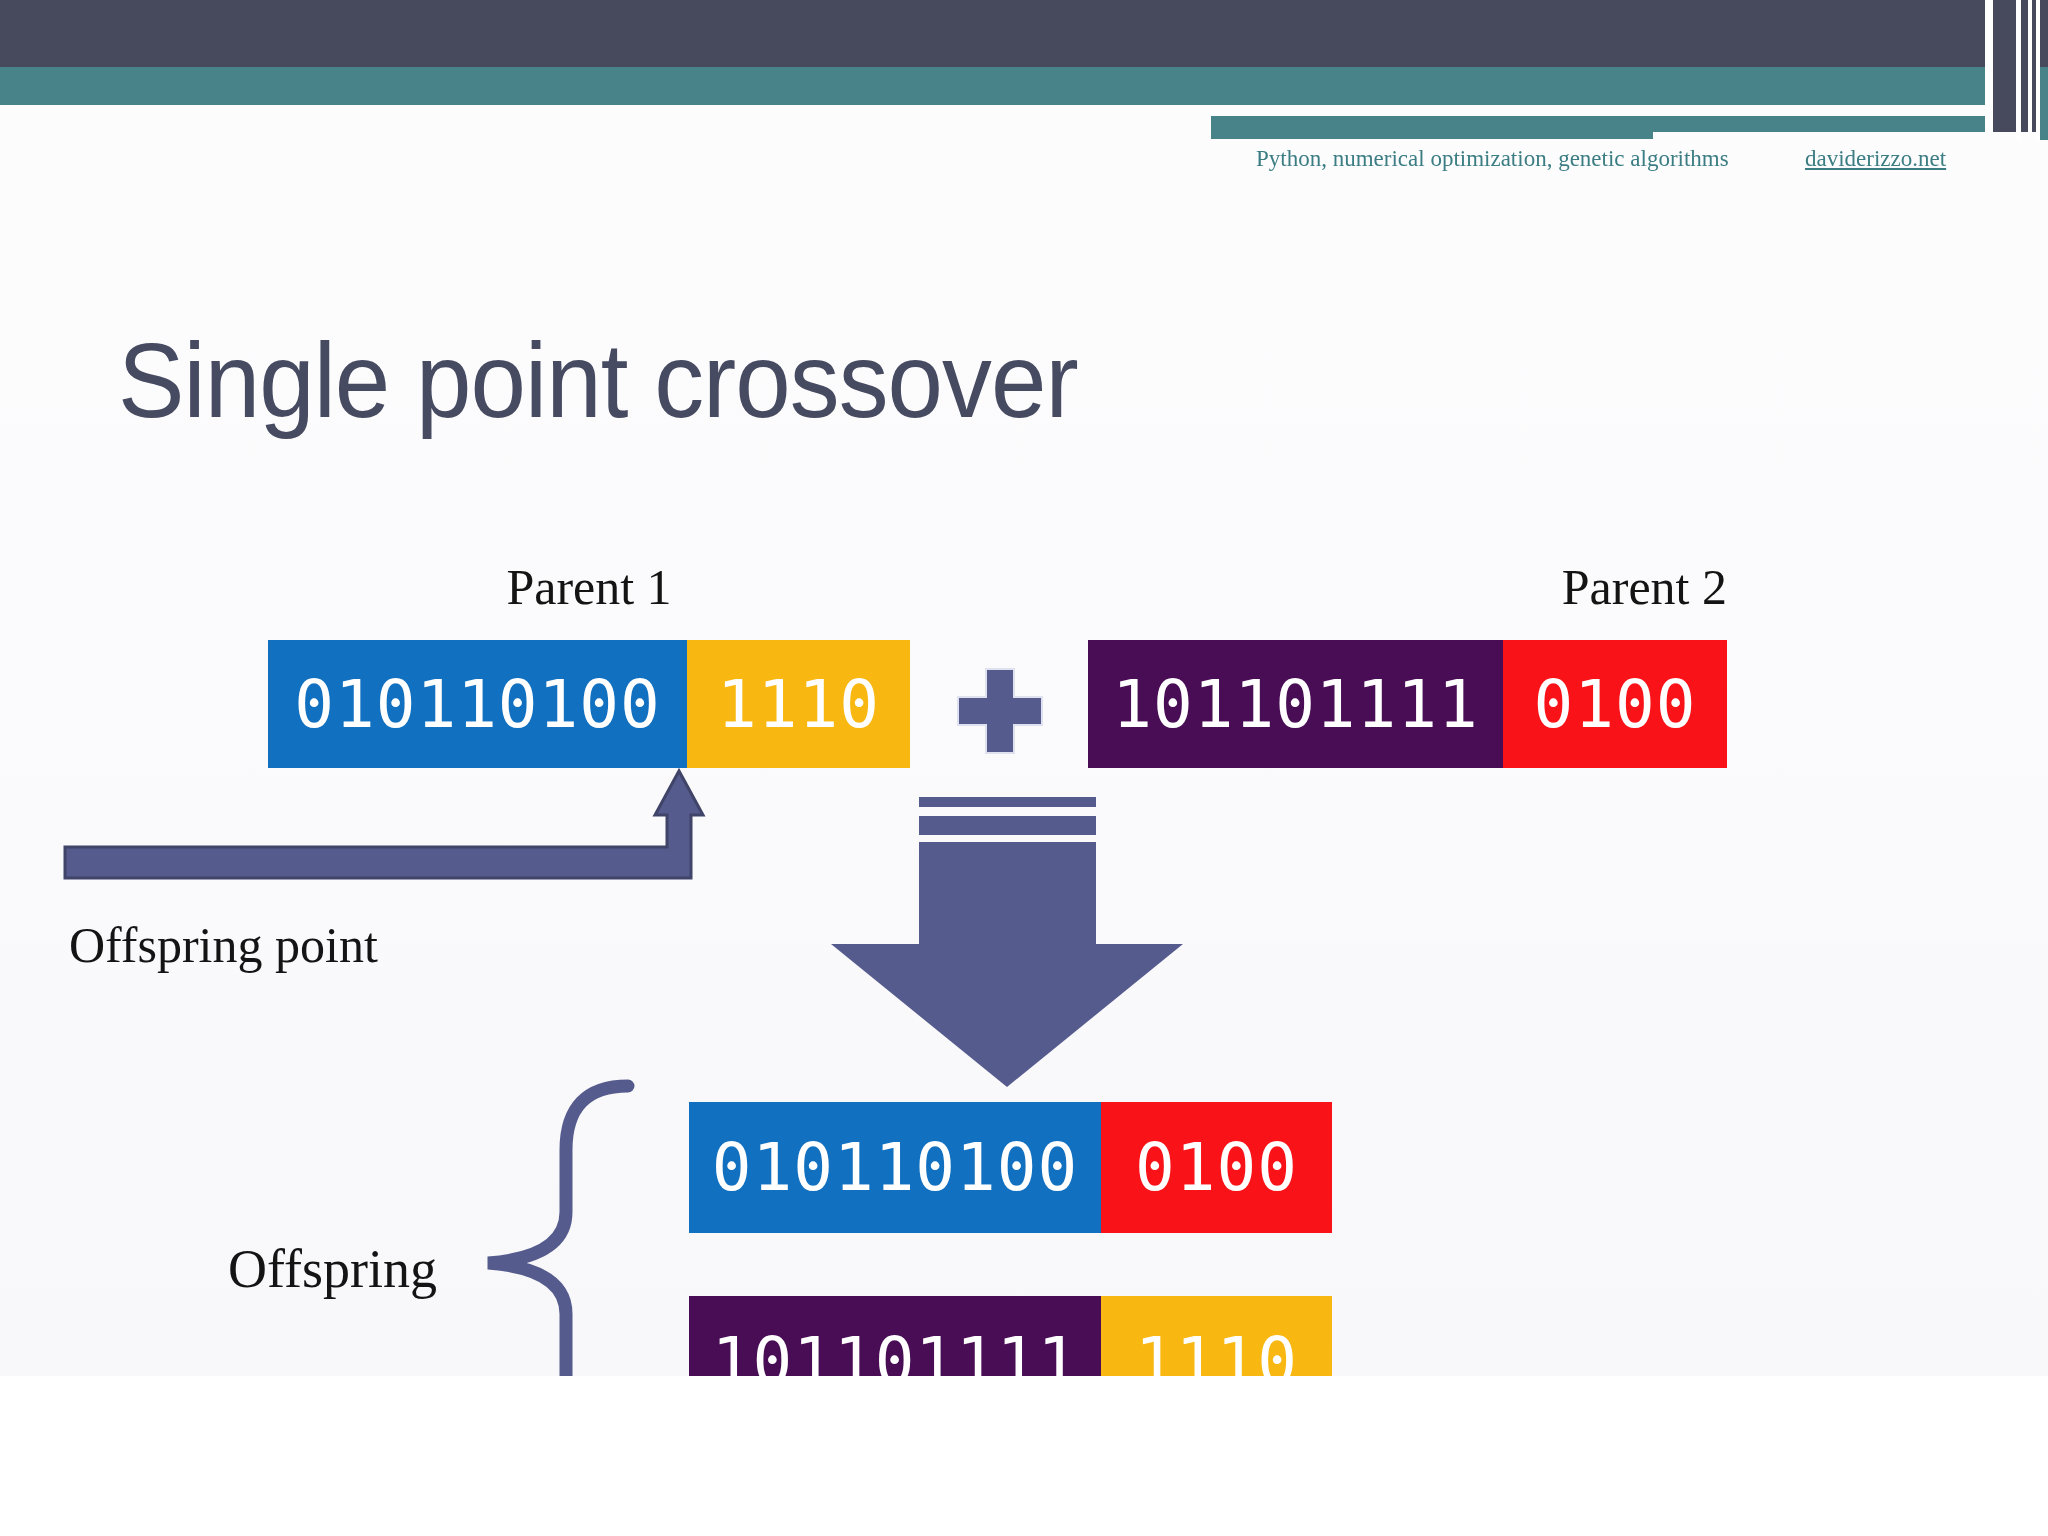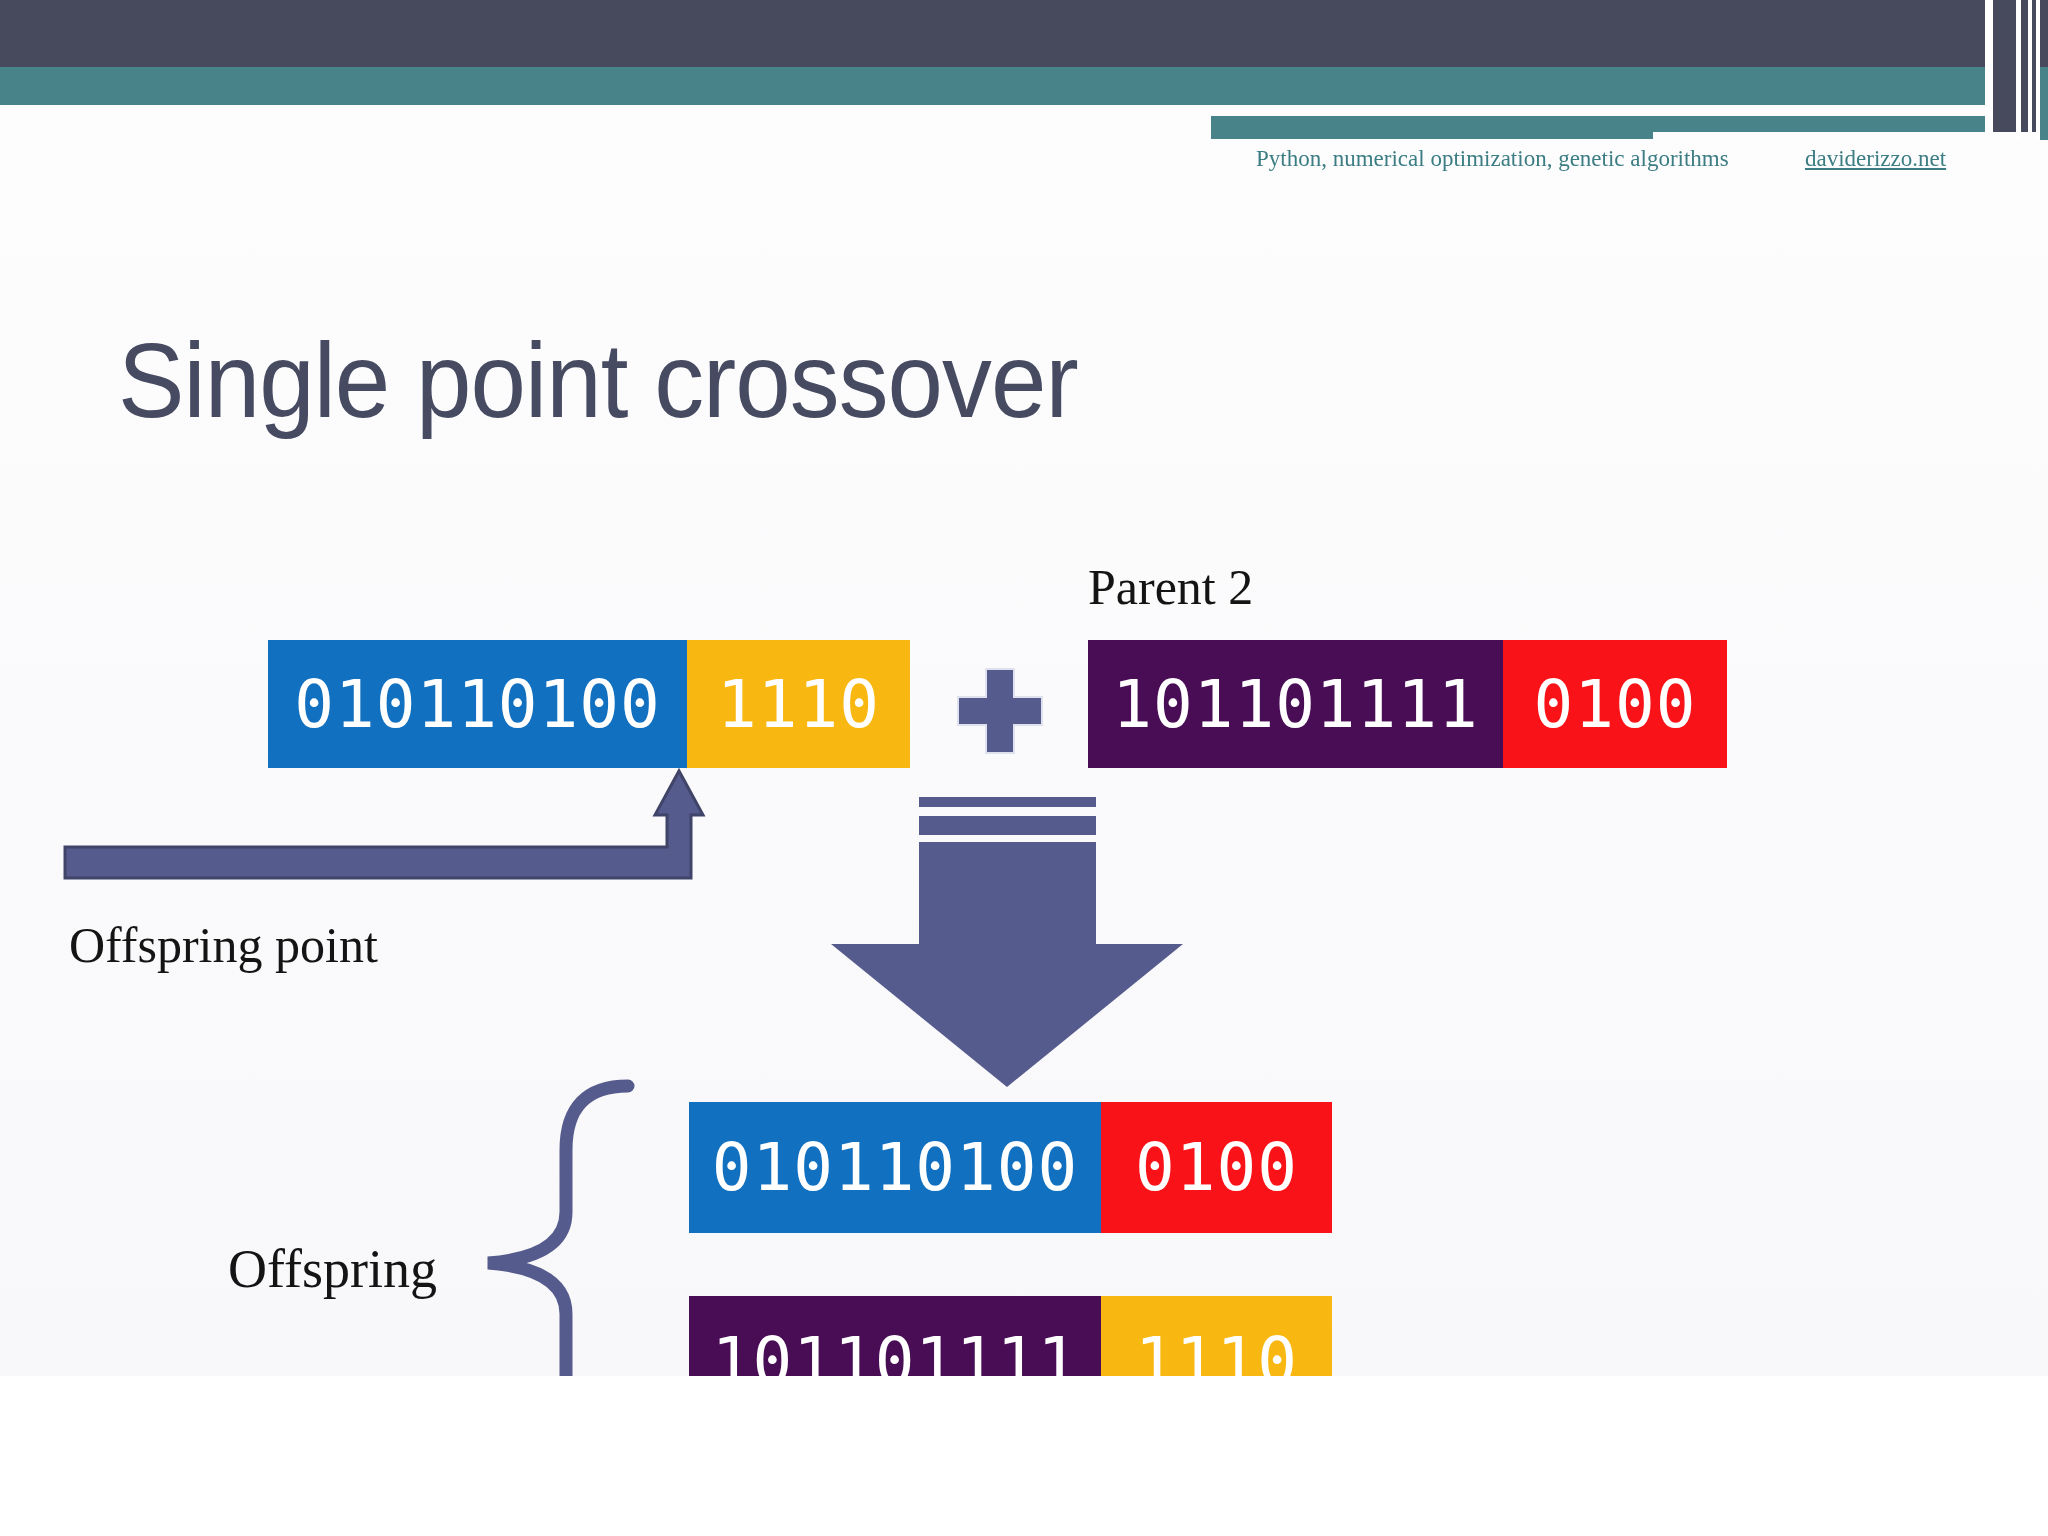--- a/index.html
+++ b/index.html
@@ -36,21 +36,21 @@
     left:118px;top:322px;
     font-family:"Liberation Sans", sans-serif;
     font-size:106px;line-height:1.1;letter-spacing:-1px;
     color:#474b61;white-space:nowrap;
     transform:scaleX(.94);transform-origin:left top;
   }
 
   
   .lbl{font-size:50px;color:#141414;white-space:nowrap;}
   .parent1-label{left:268px;top:558px;width:642px;text-align:center;}
-  .parent2-label{left:1088px;top:558px;width:639px;text-align:left;}
+  .parent2-label{left:1088px;top:558px;width:639px;text-align:right;}
   .crossover-label{left:69px;top:916px;}
   .offspring-label{left:228px;top:1238px;font-size:54px;}
 
   
   .bit{
     display:flex;align-items:center;justify-content:center;
     color:#ffffff;
     font-family:"DejaVu Sans Mono", monospace;
     font-weight:normal;font-size:66px;letter-spacing:1px;
     white-space:nowrap;
@@ -87,20 +87,21 @@
   <div class="abs sw3"></div>
   <div class="abs sd3"></div>
   <div class="abs sw4"></div>
   <div class="abs st1"></div>
 
   <div class="abs hdr-text hdr-topic">Python, numerical optimization, genetic algorithms</div>
   <div class="abs hdr-text hdr-site">daviderizzo.net</div>
 
   <div class="abs page-title">Single point crossover</div>
 
+  <div class="abs lbl parent1-label">Parent 1</div>
   <div class="abs lbl parent2-label">Parent 2</div>
 
   <div class="abs bit p1-head" style="background: rgb(17, 112, 191);">010110100</div>
   <div class="abs bit p1-tail" style="background: rgb(248, 183, 17);">1110</div>
   <div class="abs bit p2-head" style="background: rgb(73, 13, 85);">101101111</div>
   <div class="abs bit p2-tail" style="background: rgb(249, 19, 24);">0100</div>
 
   <div class="abs lbl crossover-label">Offspring point</div>
 
   <div class="abs lbl offspring-label">Offspring</div>

